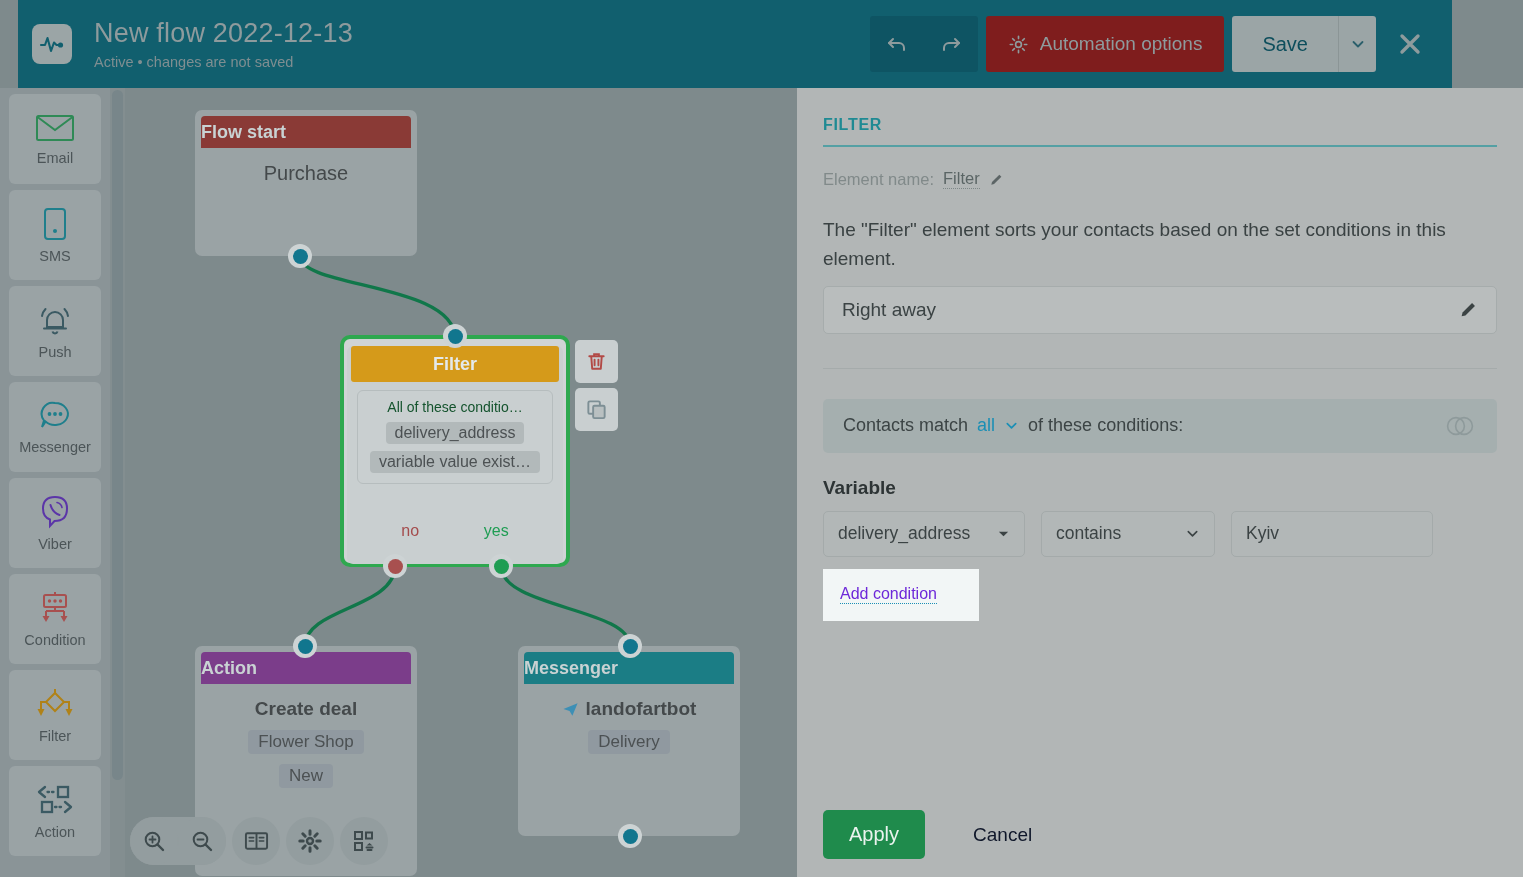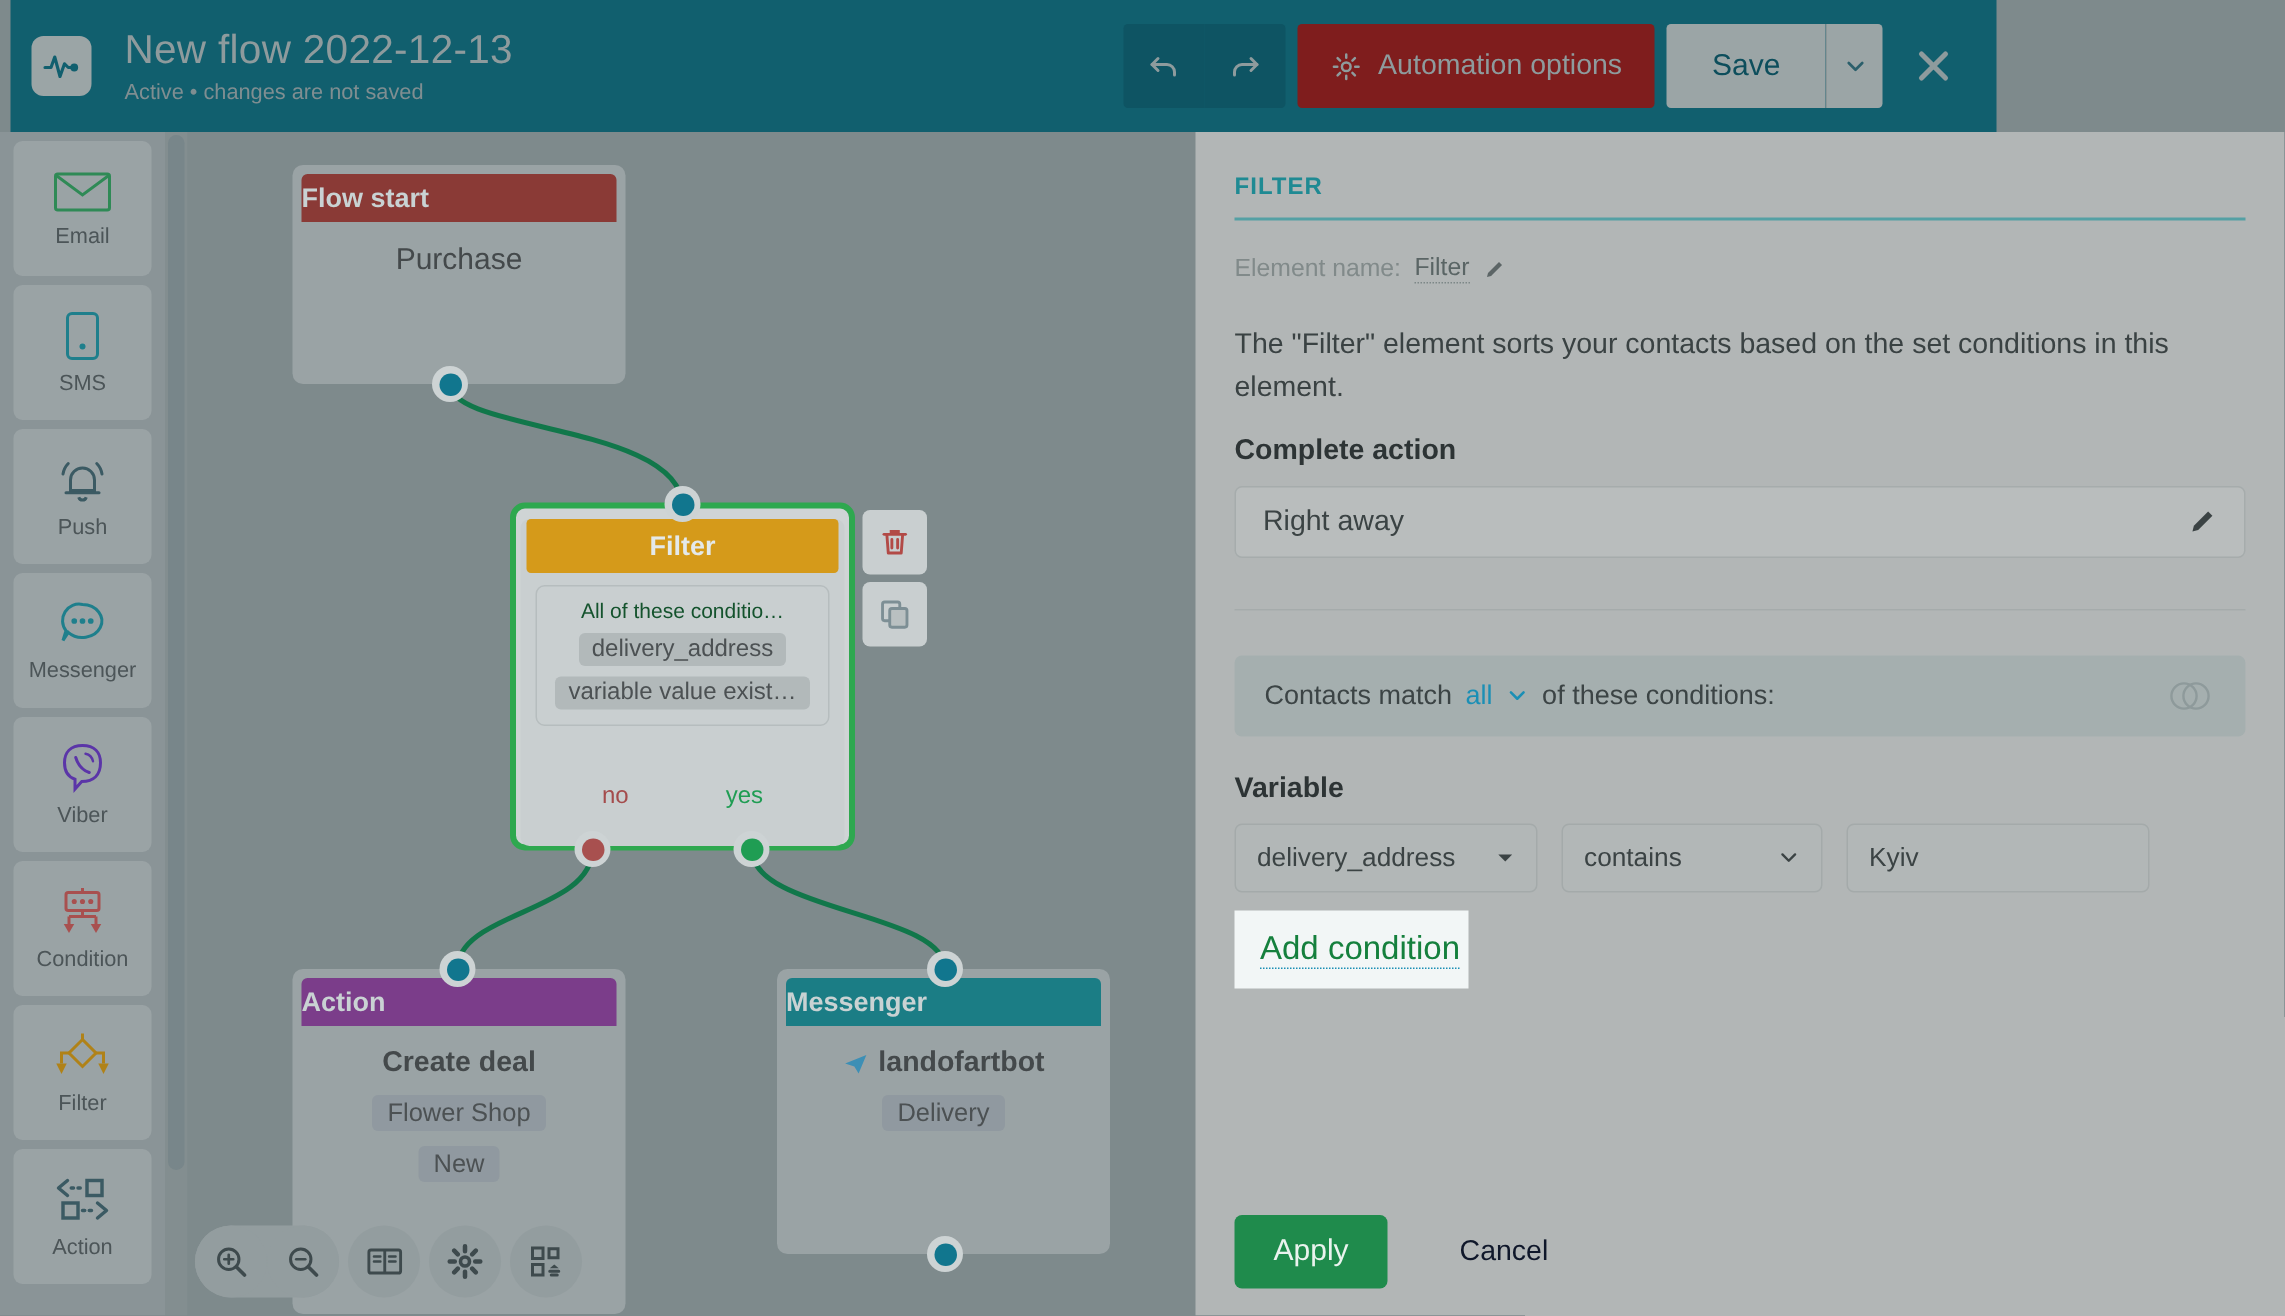--- a/index.html
+++ b/index.html
@@ -6,21 +6,21 @@
   html, body {
     width: 1523px; height: 877px;
     overflow: hidden;
     font-family: "Liberation Sans", sans-serif;
     background: #7e8a8c;
   }
   .app { position: relative; width: 1523px; height: 877px; }
 
   
   .header {
-    position: absolute; top: 0; left: 7px; width: 1324px; height: 88px;
+    position: absolute; top: 0; left: 18px; width: 1434px; height: 88px;
     background: #115f6e;
     display: flex; align-items: center;
   }
   .logo-box {
     width: 40px; height: 40px; margin-left: 14px; border-radius: 8px;
     background: #9ba5a6; display: flex; align-items: center; justify-content: center;
     flex: none;
   }
   .title-wrap { margin-left: 22px; flex: 1; }
   .flow-title {
@@ -191,21 +191,21 @@
     width: 202px; height: 46px; background: #b2b7b7; border: 1px solid #a4aaaa;
     border-radius: 5px; padding: 0 14px; font-size: 17.5px; color: #3b4344;
     font-family: "Liberation Sans", sans-serif;
   }
   .txt-ctl::placeholder { color: #3b4344; }
   .add-cond-hl {
     margin-top: 12px; width: 156px; height: 52px; background: #f2f6f6;
     display: flex; align-items: center; padding-left: 17px;
   }
   .add-cond {
-    font-size: 22px; color: #15803d; border-bottom: 1px dotted #1b8fb5; cursor: pointer;
+    font-size: 16px; color: #6d28d9; border-bottom: 1px dotted #1b8fb5; cursor: pointer;
   }
   .footer { position: absolute; left: 26px; bottom: 18px; display: flex; align-items: center; gap: 48px; }
   .apply-btn {
     background: #1f8b4c; border: none; color: #eaf3ee; font-size: 20px;
     padding: 13px 26px; border-radius: 5px; cursor: pointer;
     font-family: "Liberation Sans", sans-serif;
   }
   .cancel-btn {
     background: none; border: none; color: #0f172a; font-size: 19px; cursor: pointer;
     font-family: "Liberation Sans", sans-serif;
@@ -502,21 +502,20 @@
     <div class="elem-row">
       <span class="elem-lbl">Element name:</span>
       <span class="elem-val">Filter</span>
       <svg width="15" height="15" viewBox="0 0 16 16">
         <path d="M2.5 13.5 L3.2 10.6 L11 2.8 L13.2 5 L5.4 12.8 z" fill="#5c6566"></path>
       </svg>
     </div>
 
     <div class="desc">The "Filter" element sorts your contacts based on the set conditions in this element.</div>
 
-    <div class="sec-h">Complete action</div>
     <div class="ra-field">
       <span>Right away</span>
       <svg width="19" height="19" viewBox="0 0 18 18">
         <path d="M2.5 15.5 L3.4 11.9 L12.4 2.9 L15.1 5.6 L6.1 14.6 z" fill="#3b4344"></path>
       </svg>
     </div>
 
     <div class="divider"></div>
 
     <div class="match-bar">

